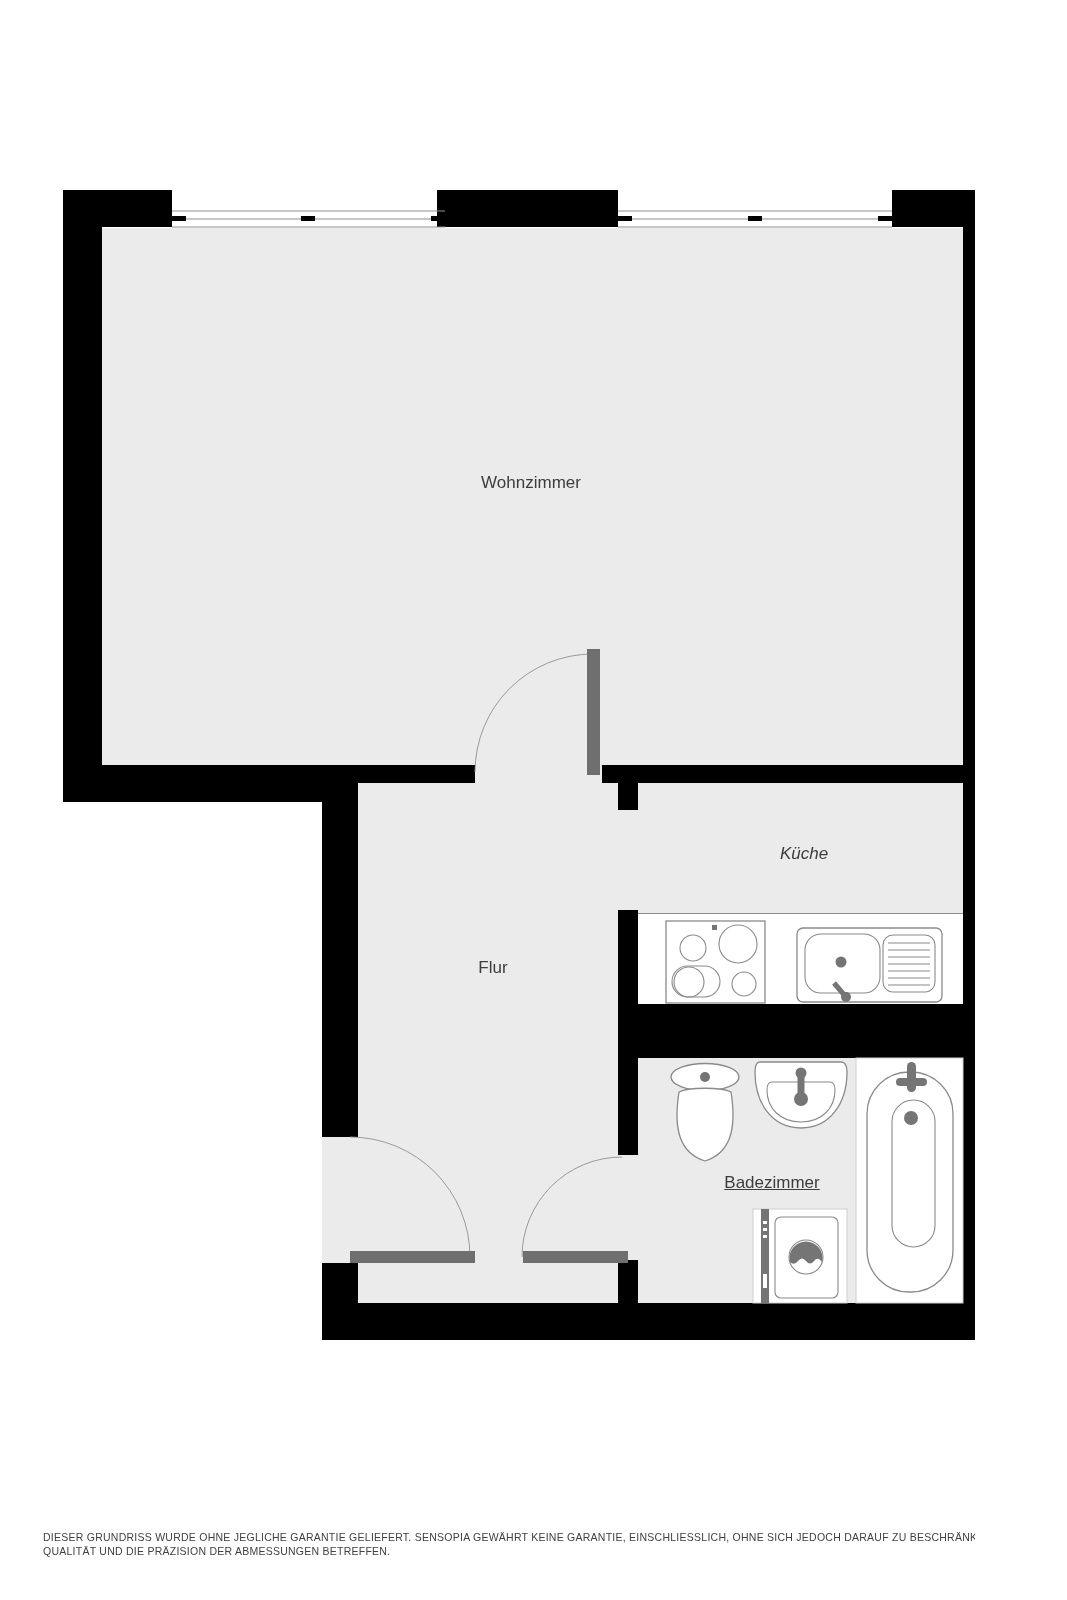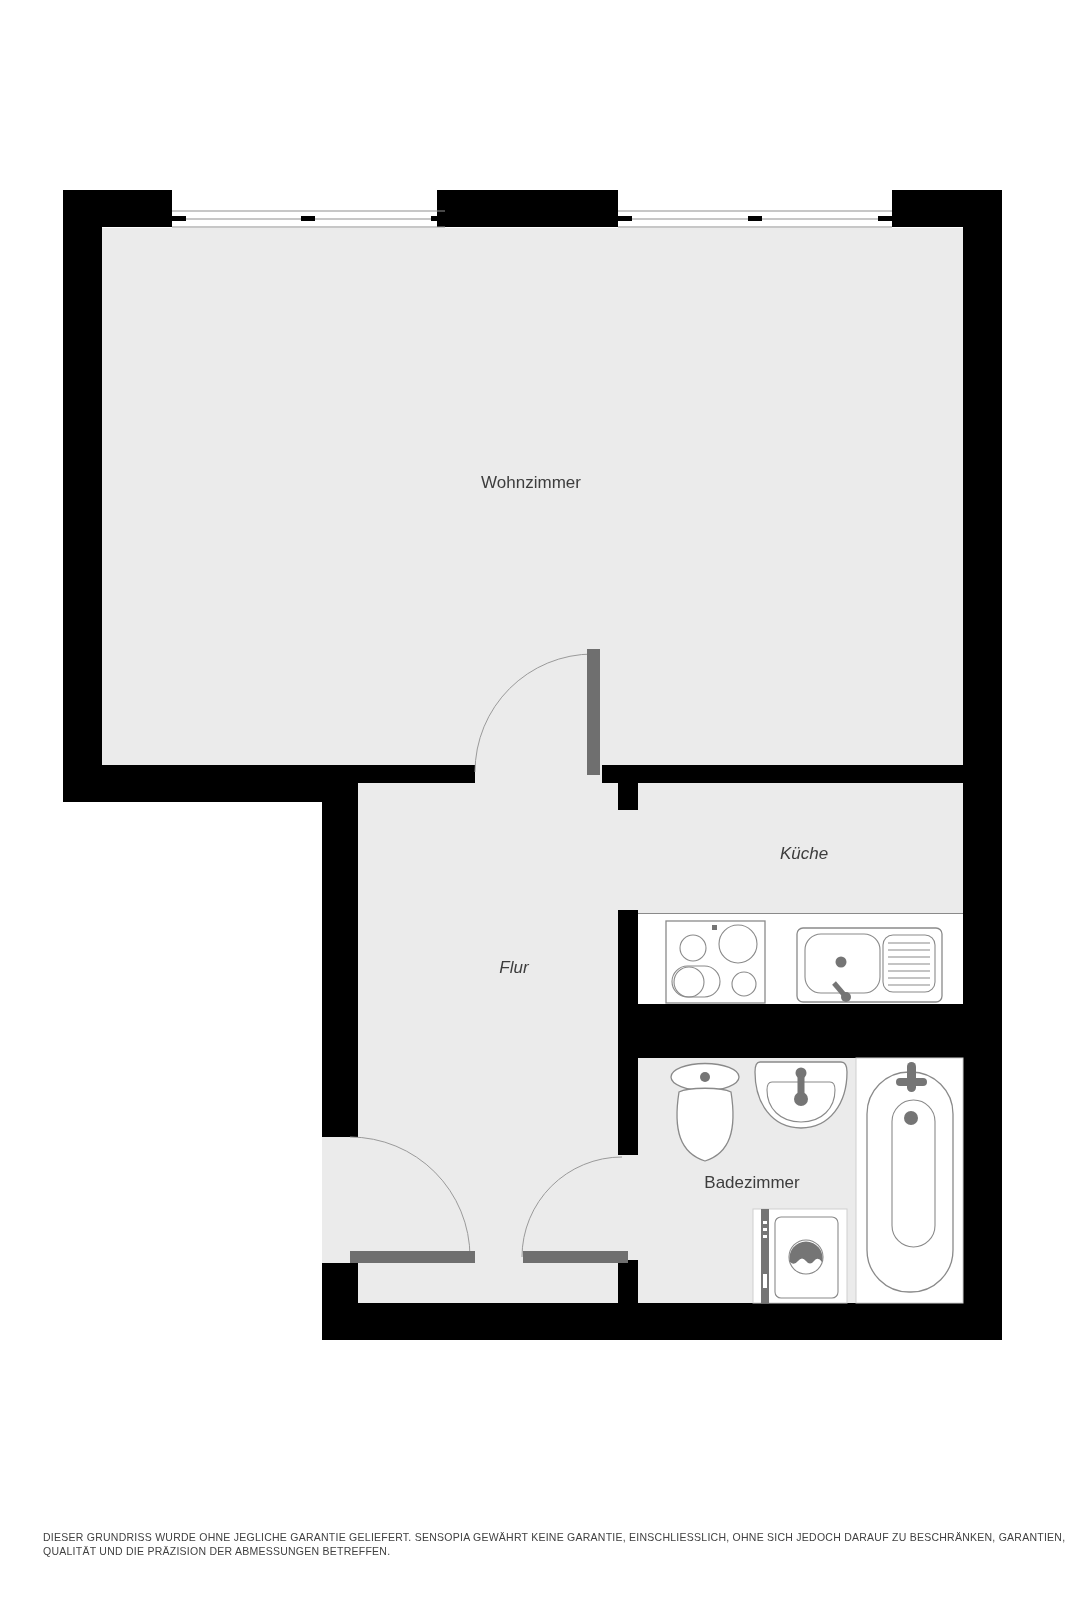--- a/index.html
+++ b/index.html
@@ -1,18 +1,18 @@
 <!DOCTYPE html>
 <html style="--c-wall: #000000; --c-floor: #ebebeb; --c-counter: #ffffff; --c-door: #6f6f6f; --c-arc: #9a9a9a; --c-window-line: #8f8f8f; --c-fixture: #8a8a8a; --c-fixture-dark: #757575; --c-label: #3d3d3d; --c-disclaimer: #414141;"><head>
 <meta charset="utf-8">
 <style>
   html,body{margin:0;padding:0;background:#fff;}
   .canvas{
     position:relative;
-    width:1067px;height:1600px;
+    width:975px;height:1600px;
     background:#fff;
     font-family:"Liberation Sans", sans-serif;
     overflow:hidden;
   }
   .plan-svg{position:absolute;left:0;top:0;}
   .wall{fill:var(--c-wall,#000);}
   .floor{fill:var(--c-floor,#ebebeb);}
   .wzone{fill:var(--c-counter,#ffffff);}
   .wzone-b{fill:var(--c-counter,#ffffff);stroke:#cfcfcf;stroke-width:1;}
   .leaf{fill:var(--c-door,#6f6f6f);}
@@ -167,21 +167,21 @@
         <rect x="763" y="1235" width="4" height="3"></rect>
         <rect x="763" y="1274" width="4" height="14"></rect>
       </g>
       <circle class="fxl" cx="806" cy="1257" r="17"></circle>
       <path class="fxd" d="M790,1262 A16.5,16.5 0 1 1 822,1262 Q818,1256 814,1261 Q810,1266 806,1261 Q802,1256 798,1261 Q794,1266 790,1262 Z"></path>
     </g>
   </svg>
 
   <div class="room-label" style="left:531px;top:483px;">Wohnzimmer</div>
   <div class="room-label" style="left:804px;top:854px;font-style:italic;">Küche</div>
-  <div class="room-label" style="left:514px;top:968px;font-style:italic;">Flur</div>
-  <div class="room-label" style="left:752px;top:1183px;">Badezimmer</div>
+  <div class="room-label" style="left:493px;top:968px;">Flur</div>
+  <div class="room-label" style="left:772px;top:1183px;text-decoration:underline;">Badezimmer</div>
 
   <div class="disclaimer">
     <div>DIESER GRUNDRISS WURDE OHNE JEGLICHE GARANTIE GELIEFERT. SENSOPIA GEWÄHRT KEINE GARANTIE, EINSCHLIESSLICH, OHNE SICH JEDOCH DARAUF ZU BESCHRÄNKEN, GARANTIEN, DIE DIE</div>
     <div>QUALITÄT UND DIE PRÄZISION DER ABMESSUNGEN BETREFFEN.</div>
   </div>
 
 </div>
 
 </body></html>

